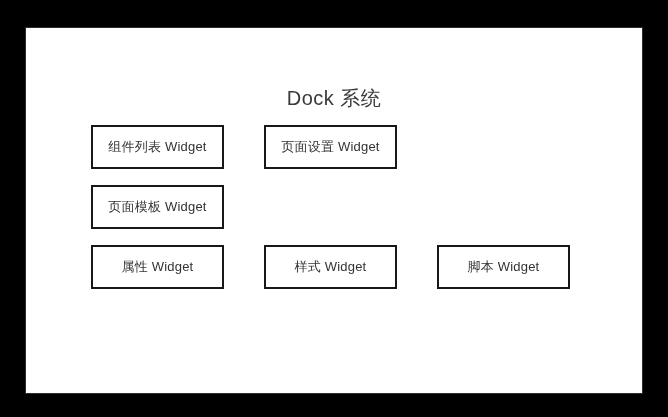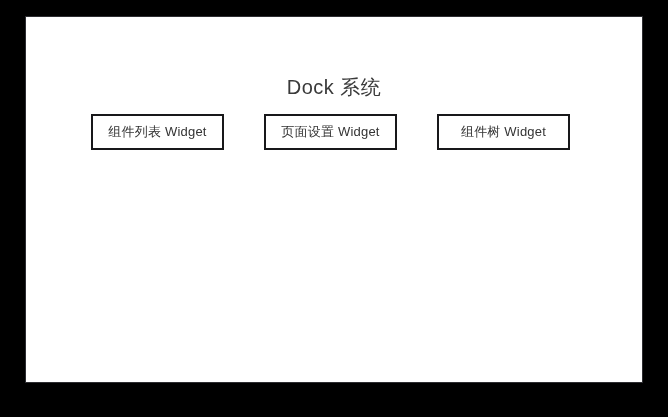--- a/index.html
+++ b/index.html
@@ -15,21 +15,21 @@
   }
   .screen {
     position: relative;
     width: 668px;
     height: 417px;
     background: #000000;
   }
   .panel {
     position: absolute;
     left: 25px;
-    top: 16px;
+    top: 27px;
     width: 618px;
     height: 367px;
     background: #ffffff;
     border: 1px solid #2d2d31;
     box-sizing: border-box;
     overflow: hidden;
   }
   .page-title {
     position: absolute;
     left: 0;
@@ -59,21 +59,21 @@
   }
   .cell:last-child {
     margin-right: 0;
   }
   .cell.empty {
     visibility: hidden;
   }
   .widget-box {
     box-sizing: border-box;
     width: 133px;
-    height: 36px;
+    height: 44px;
     border: 2px solid #18181a;
     background: #ffffff;
     display: flex;
     align-items: center;
     justify-content: center;
     font-size: 13px;
     color: #333333;
     letter-spacing: 0.2px;
     white-space: nowrap;
   }
@@ -88,25 +88,36 @@
 
     <div class="grid">
 
       <div class="grid-row">
         <div class="cell">
           <div class="widget-box">组件列表 Widget</div>
         </div>
         <div class="cell">
           <div class="widget-box">页面设置 Widget</div>
         </div>
+      </div>
+
+      <div class="grid-row">
         <div class="cell">
-          <div class="widget-box">组件树 Widget</div>
+          <div class="widget-box">页面模板 Widget</div>
         </div>
       </div>
 
       <div class="grid-row">
+        <div class="cell">
+          <div class="widget-box">属性 Widget</div>
+        </div>
+        <div class="cell">
+          <div class="widget-box">样式 Widget</div>
+        </div>
+        <div class="cell">
+          <div class="widget-box">脚本 Widget</div>
+        </div>
       </div>
-
 
 
     </div>
   </div>
 </div>
 
 </body></html>

